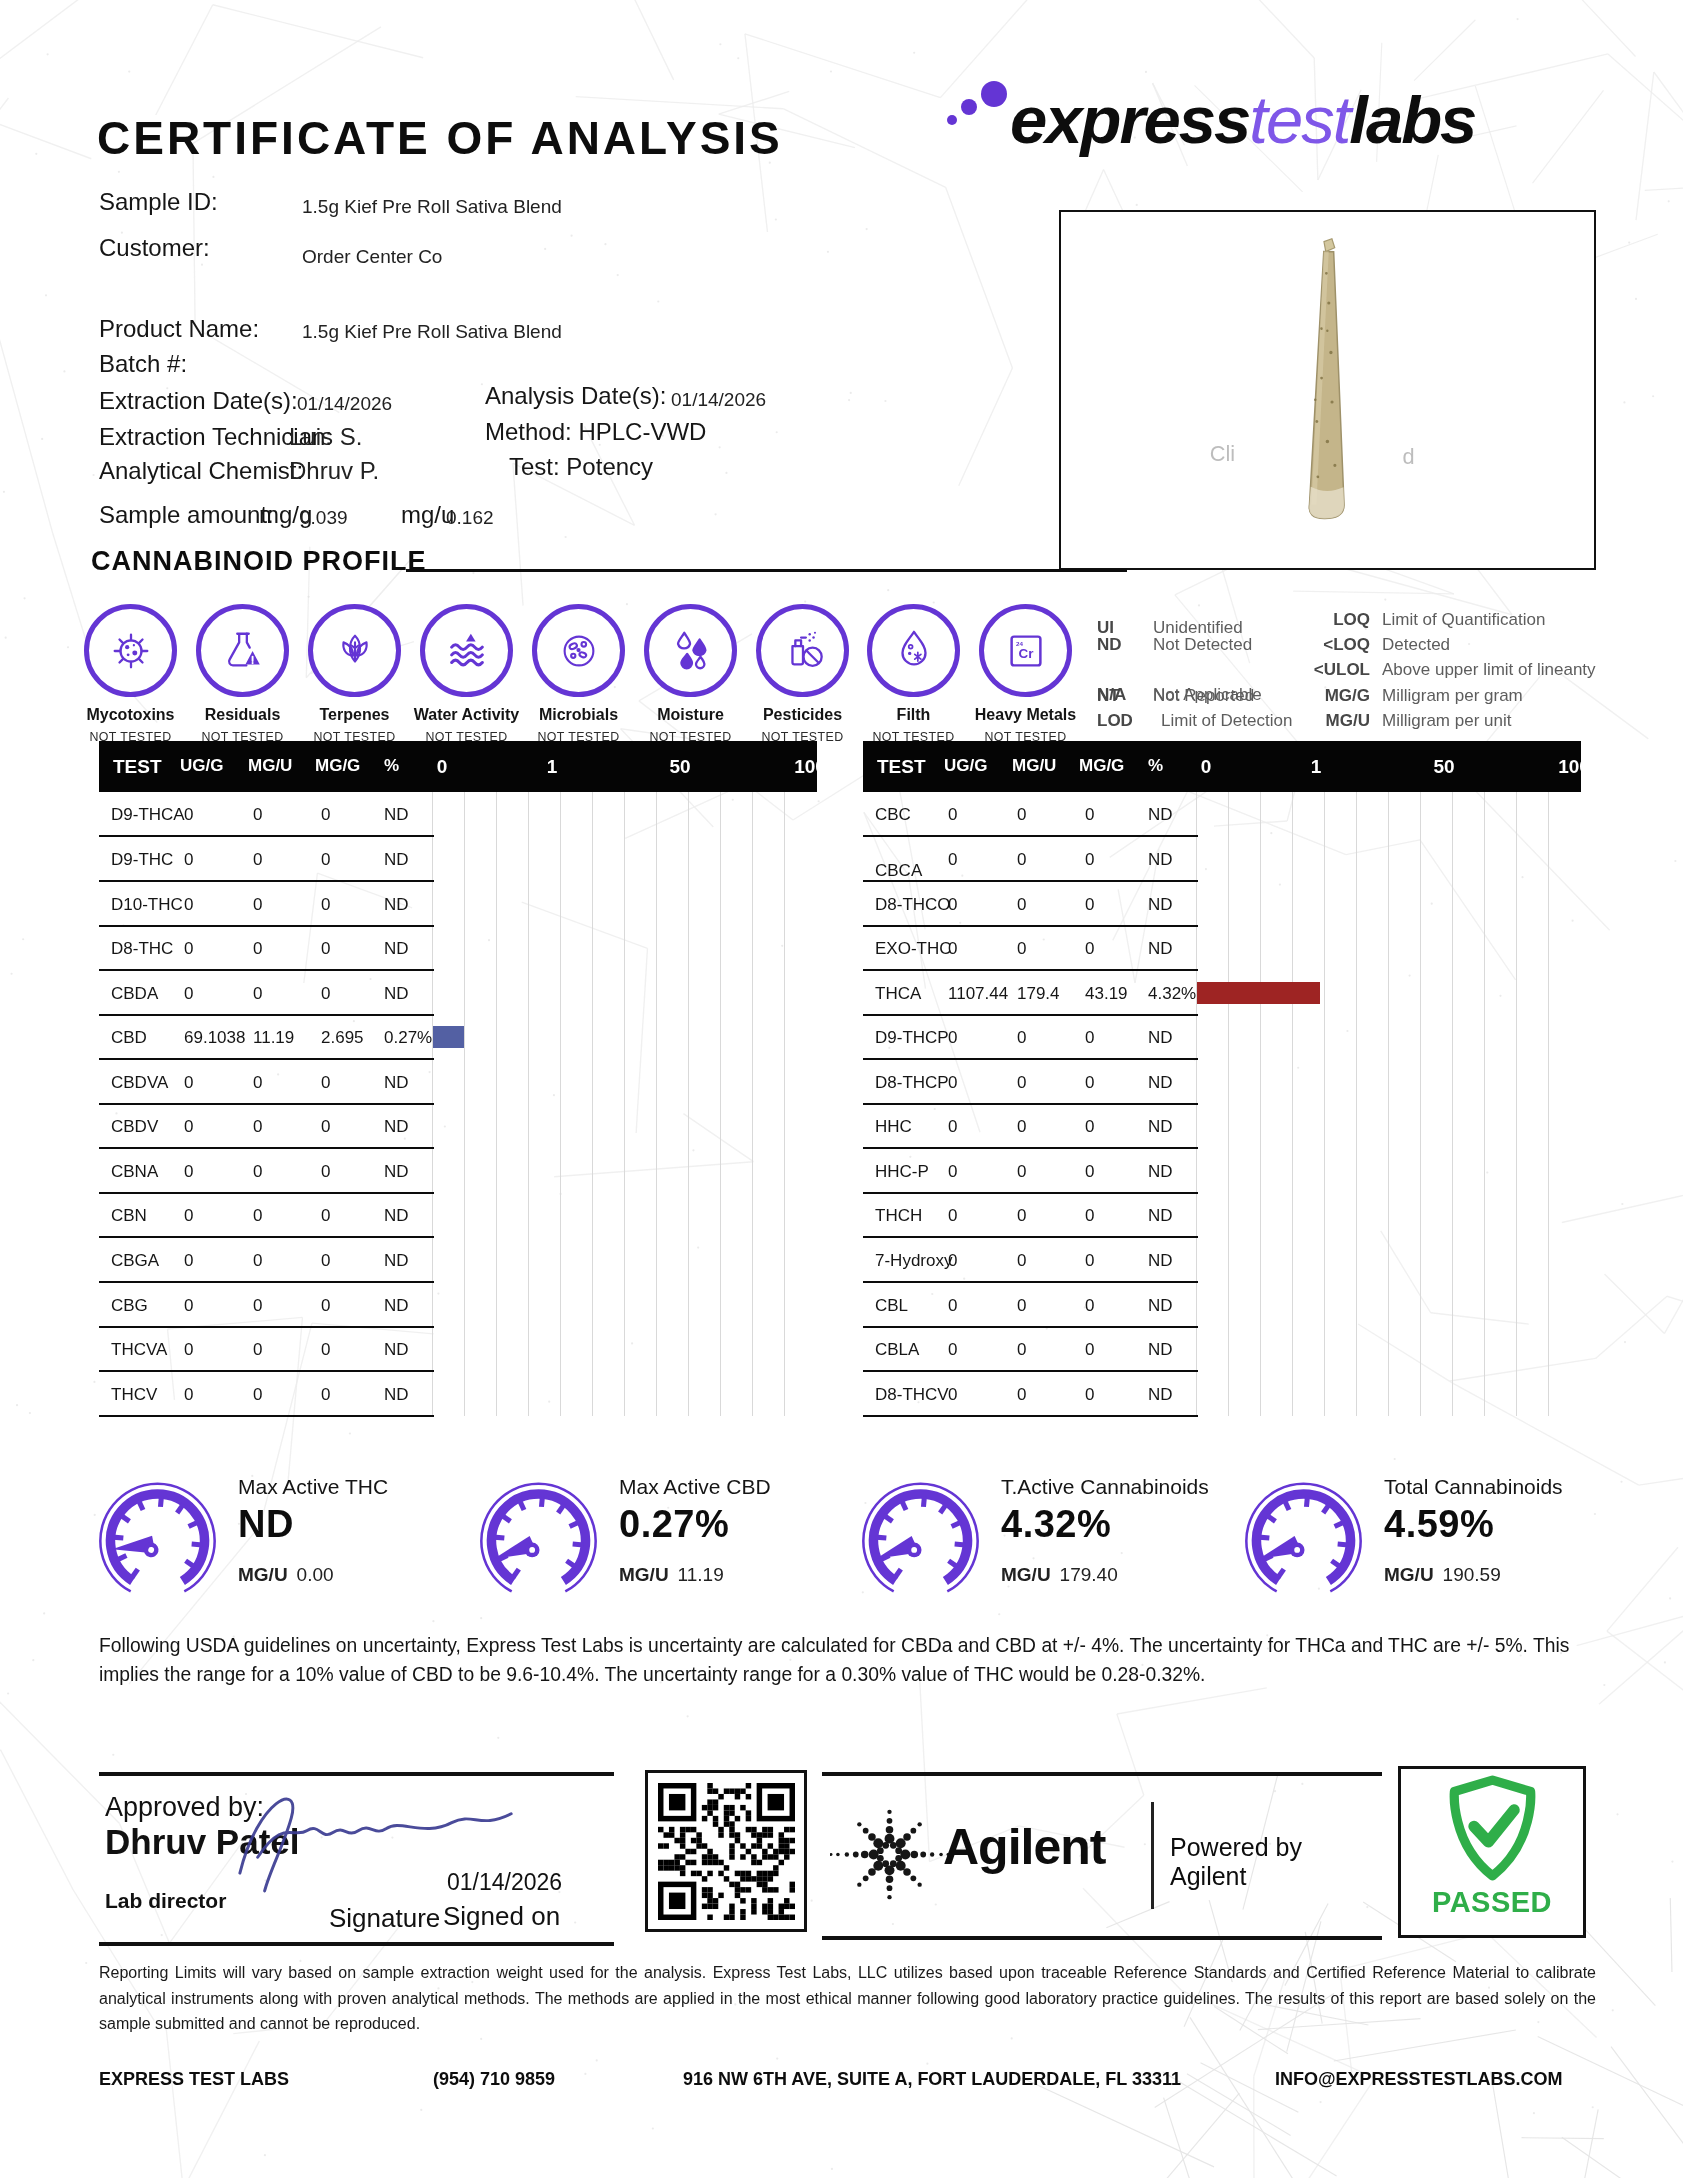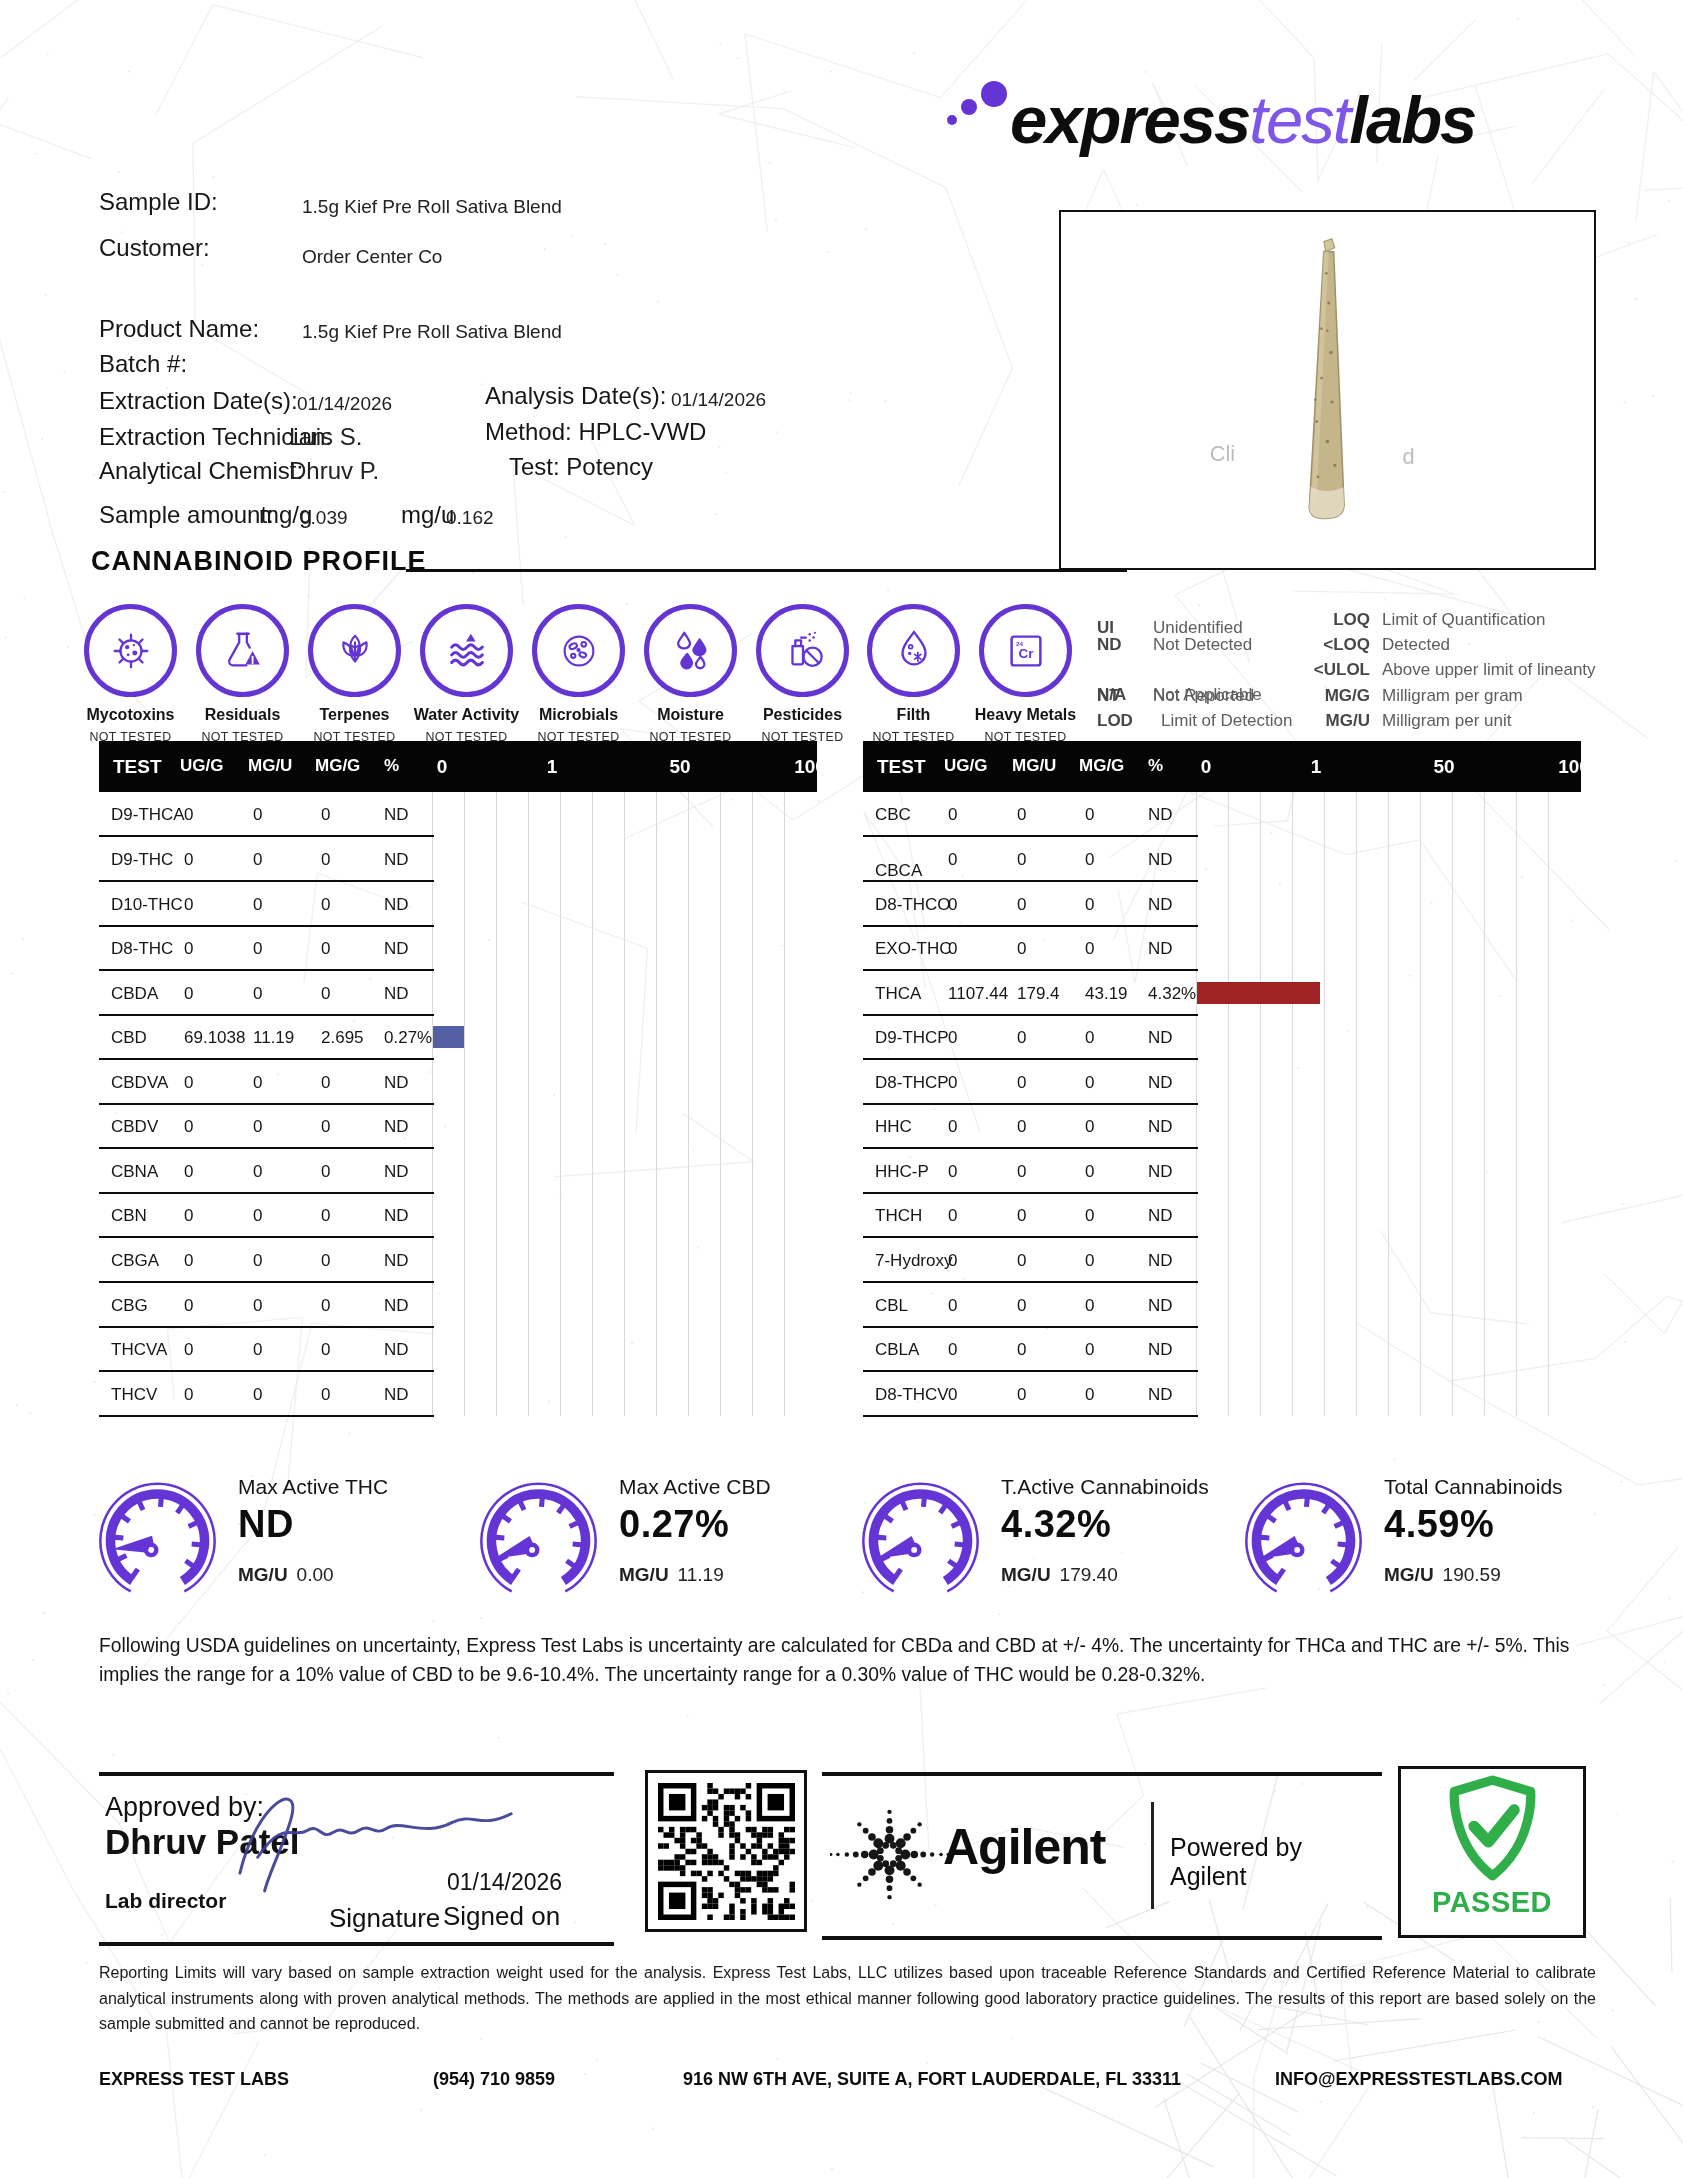--- a/index.html
+++ b/index.html
@@ -498,20 +498,21 @@
       <line x1="1282.7083051204681" y1="300.9339928627014" x2="1365.430014843384" y2="425.64328309908586" stroke="#ececec" stroke-width="1.2" opacity="0.8"></line>
       <line x1="1535.879546403885" y1="213.66620063781738" x2="1425.5367363623138" y2="342.60451463486197" stroke="#ececec" stroke-width="1.2" opacity="0.8"></line>
       <line x1="1309.1088593006134" y1="313.59068155288696" x2="1217.298151576366" y2="337.8515749350064" stroke="#ececec" stroke-width="1.2" opacity="0.8"></line>
       <line x1="1390.526294708252" y1="163.4857177734375" x2="1395.7456200094364" y2="43.0863273738082" stroke="#ececec" stroke-width="1.2" opacity="0.8"></line>
       <line x1="1438.9657020568848" y1="223.91357421875" x2="1452.773651866775" y2="156.33932270048376" stroke="#ececec" stroke-width="1.2" opacity="0.8"></line>
       <line x1="1674.4473591446877" y1="236.58270835876465" x2="1587.8614619325783" y2="268.85390647972656" stroke="#ececec" stroke-width="1.2" opacity="0.8"></line>
       <line x1="1652.0330503582954" y1="57.09714889526367" x2="1531.4371216965742" y2="-71.16558985461037" stroke="#ececec" stroke-width="1.2" opacity="0.8"></line>
       <line x1="1315.7590210437775" y1="193.85496377944946" x2="1206.5589473550722" y2="86.19605591302232" stroke="#ececec" stroke-width="1.2" opacity="0.8"></line>
     </svg>
 
+  <div class="layer coa-title">CERTIFICATE OF ANALYSIS</div>
   <div class="layer logo">
     <span class="dot" style="left:2px;top:36px;width:10px;height:10px;"></span>
     <span class="dot" style="left:16px;top:20px;width:16px;height:16px;"></span>
     <span class="dot" style="left:36px;top:2px;width:26px;height:26px;"></span>
     <span class="logo-text"><span class="w1">express</span><span class="w2">test</span><span class="w3">labs</span></span>
   </div>
 
   <div class="layer ilabel" style="left:99px;top:188px;">Sample ID:</div>
   <div class="layer ivalue" style="left:302px;top:196px;">1.5g Kief Pre Roll Sativa Blend</div>
   <div class="layer ilabel" style="left:99px;top:234px;">Customer:</div>

